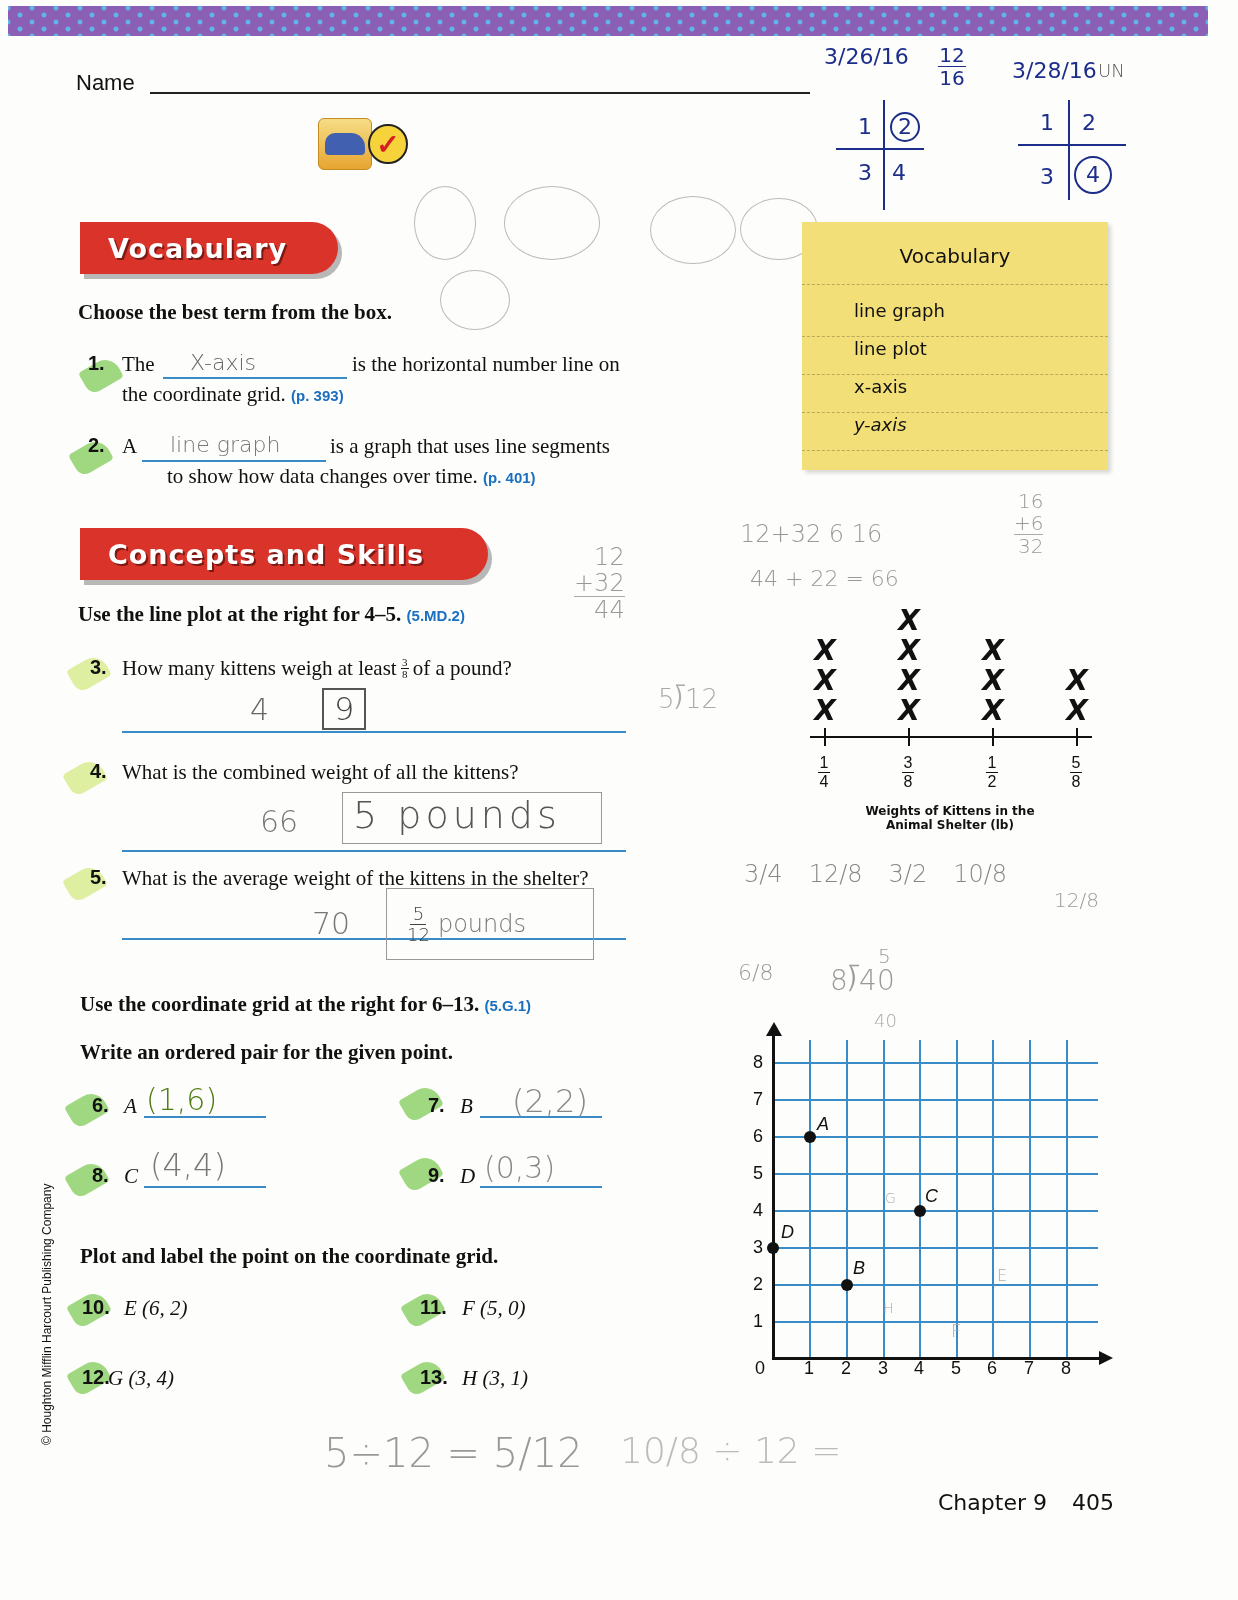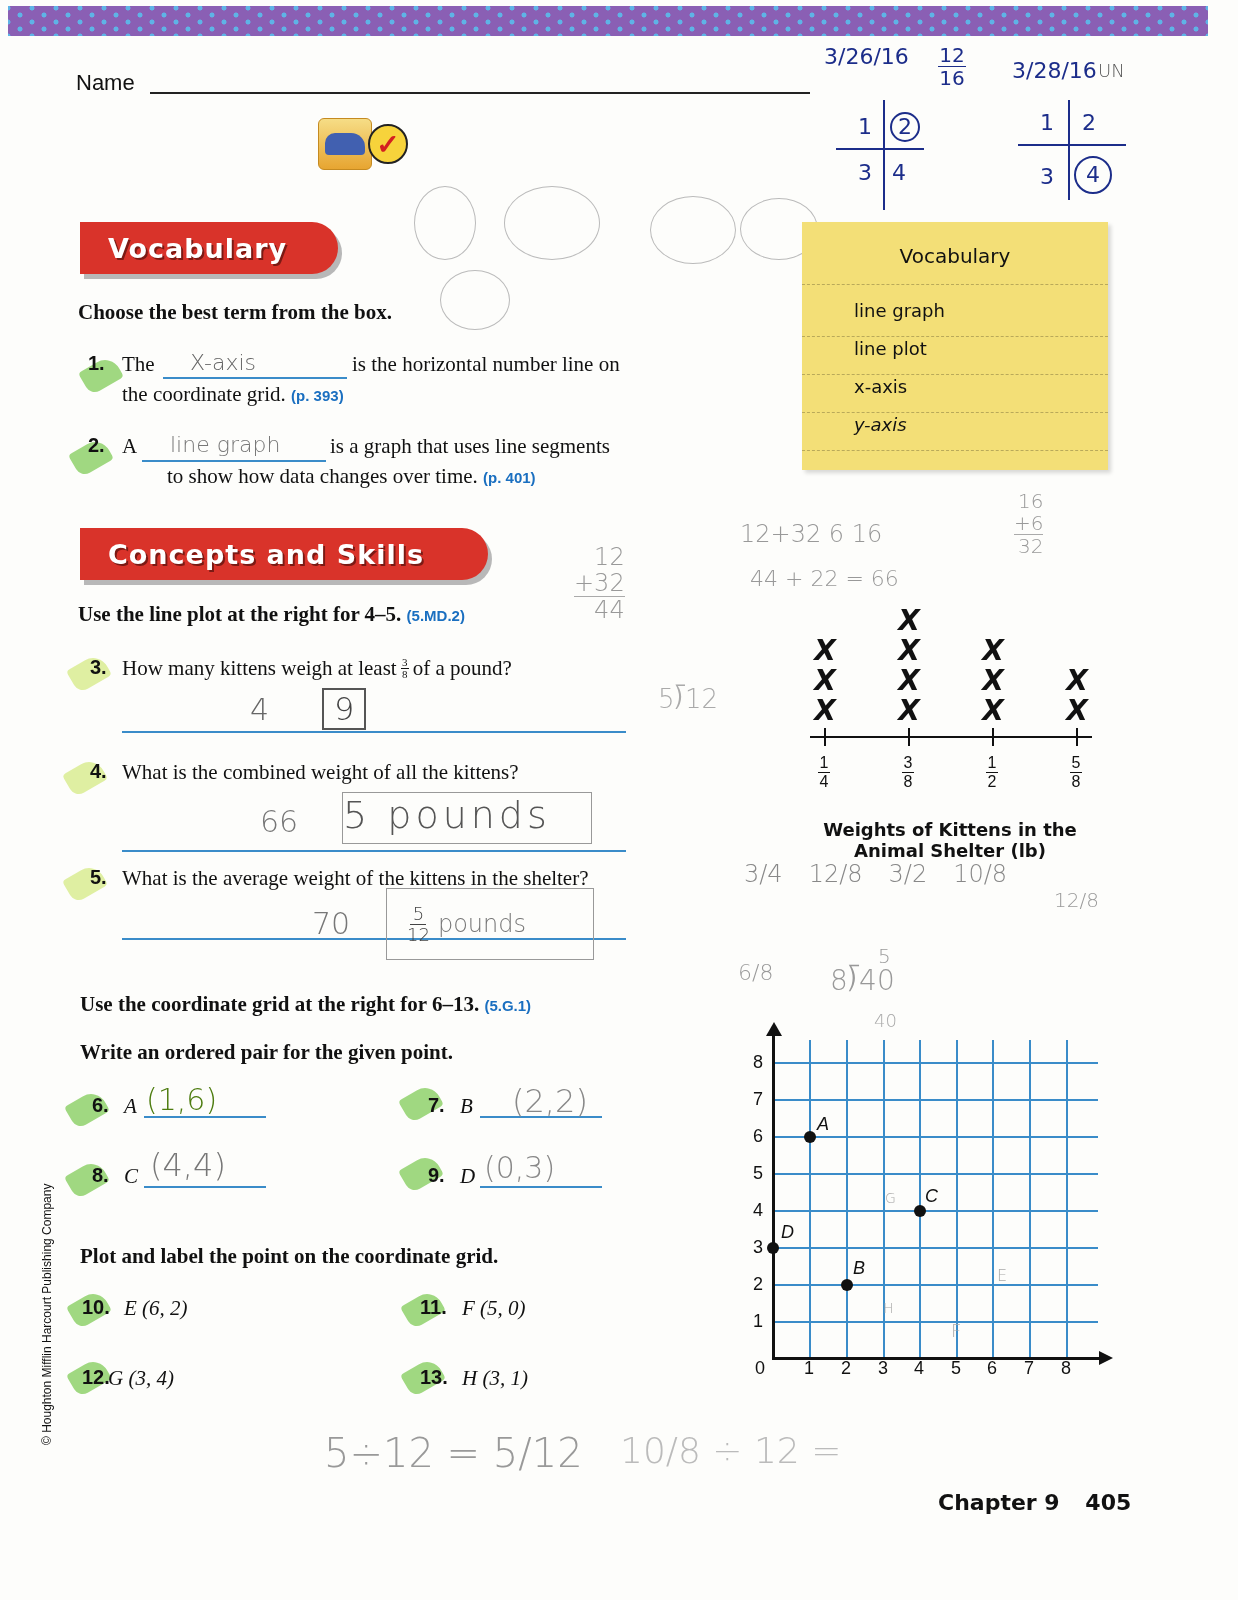--- a/index.html
+++ b/index.html
@@ -26,28 +26,28 @@
   .hly{background:#d9ec92;}
   .qtext{font-size:21px;}
   .ans-line{height:2px;background:#3a8cc9;position:absolute;}
   .vocab-box{left:802px;top:222px;width:306px;height:248px;background:#f3df77;box-shadow:3px 3px 4px rgba(0,0,0,.15);}
   .vocab-title{position:absolute;left:0;top:22px;width:100%;text-align:center;font-family:"DejaVu Sans",sans-serif;font-size:20px;}
   .vocab-item{position:absolute;left:52px;font-family:"DejaVu Sans",sans-serif;font-size:18px;}
   .vocab-rule{position:absolute;left:0;width:100%;border-top:1px dashed #b9a95a;}
   .lp-x{position:absolute;font-family:"DejaVu Sans",sans-serif;font-weight:bold;font-style:italic;font-size:28px;width:30px;text-align:center;}
   .frac{position:absolute;display:flex;flex-direction:column;align-items:center;font-family:"Liberation Sans",sans-serif;font-size:16px;line-height:18px;width:20px;}
   .frac .bar{width:12px;height:1px;background:#111;}
-  .caption{font-family:"DejaVu Sans",sans-serif;font-weight:bold;font-size:18px;text-align:center;margin-top:15px;}
+  .caption{font-family:"DejaVu Sans",sans-serif;font-weight:bold;font-size:12px;text-align:center;}
   .grid-line{position:absolute;background:#3a8cc9;}
   .tick-label{position:absolute;font-family:"Liberation Sans",sans-serif;font-size:18px;}
   .pt{position:absolute;width:12px;height:12px;border-radius:50%;background:#111;}
   .pt-label{position:absolute;font-family:"Liberation Sans",sans-serif;font-style:italic;font-size:18px;}
   .circle-sketch{position:absolute;border:1.5px solid #bbb;border-radius:50%;}
   .copyright{left:40px;top:1445px;transform:rotate(-90deg);transform-origin:left top;font-family:"Liberation Sans",sans-serif;font-size:12px;white-space:nowrap;}
-  .footer{left:938px;top:1490px;font-family:"DejaVu Sans",sans-serif;font-weight:bold;font-size:22px;}
+  .footer{left:938px;top:1490px;font-family:"DejaVu Sans",sans-serif;font-weight:normal;font-size:22px;}
   .tally{position:absolute;font-family:"DejaVu Sans",sans-serif;color:#1c2d8a;font-size:22px;}
 </style>
 </head>
 <body>
 
 <div class="abs band"></div>
 
 <div class="abs name-label sans">Name</div>
 <div class="abs name-line"></div>
 
@@ -154,21 +154,21 @@
 </div>
 <div class="ans-line" style="left:122px;top:731px;width:504px;"></div>
 <div class="abs hand" style="left:250px;top:692px;font-size:30px;color:#666;">4</div>
 <div class="abs hand" style="left:322px;top:688px;font-size:32px;color:#444;border:2px solid #555;padding:0 10px;">9</div>
 
 <div class="hl hly" style="left:66px;top:764px;"></div>
 <div class="abs" style="left:90px;top:760px;"><span class="qnum">4.</span></div>
 <div class="abs qtext" style="left:122px;top:760px;">What is the combined weight of all the kittens?</div>
 <div class="ans-line" style="left:122px;top:850px;width:504px;"></div>
 <div class="abs hand" style="left:260px;top:804px;font-size:30px;color:#777;">66</div>
-<div class="abs hand" style="left:342px;top:792px;font-size:38px;color:#555;border:1.5px solid #999;padding:0 40px 6px 0;letter-spacing:4px;">5 pounds</div>
+<div class="abs hand" style="left:342px;top:792px;font-size:38px;color:#555;border:1.5px solid #999;padding:0 40px 6px 10px;letter-spacing:4px;">5 pounds</div>
 
 <div class="hl hly" style="left:66px;top:870px;"></div>
 <div class="abs" style="left:90px;top:866px;"><span class="qnum">5.</span></div>
 <div class="abs qtext" style="left:122px;top:866px;">What is the average weight of the kittens in the shelter?</div>
 <div class="ans-line" style="left:122px;top:938px;width:504px;"></div>
 <div class="abs hand" style="left:312px;top:906px;font-size:30px;color:#777;">70</div>
 <div class="abs" style="left:386px;top:888px;width:208px;height:72px;border:1.5px solid #999;display:flex;align-items:center;gap:8px;padding-left:20px;box-sizing:border-box;">
   <span style="display:inline-flex;flex-direction:column;align-items:center;font-size:18px;line-height:20px;color:#444;" class="hand">
     <span>5</span>
     <span style="width:16px;border-top:1.5px solid #444;"></span>

